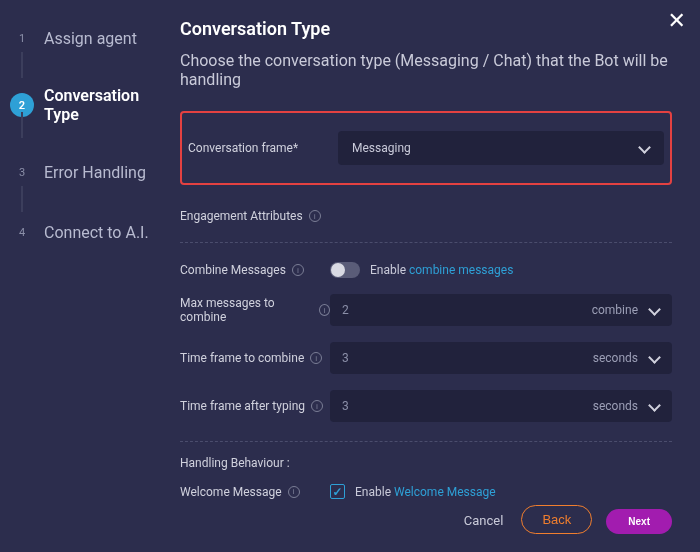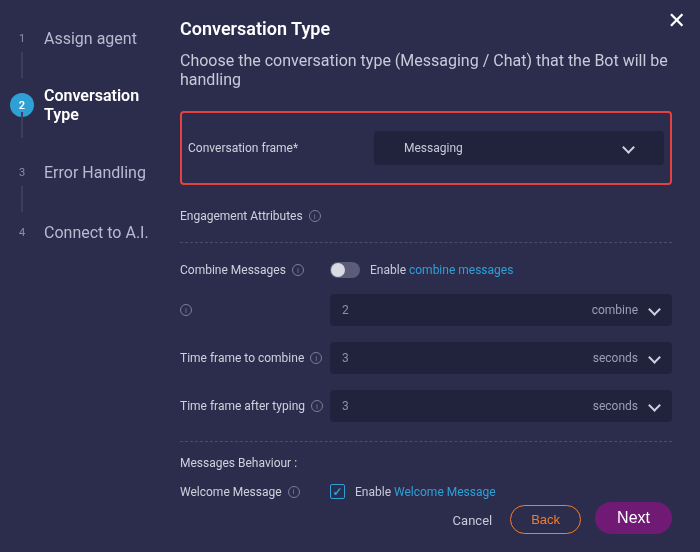--- a/index.html
+++ b/index.html
@@ -114,28 +114,27 @@
     border: 2px solid #e44141;
     border-radius: 4px;
     padding: 10px 6px;
     margin-bottom: 16px;
   }
   .select {
     flex: 1;
     background: #21223c;
     border: none;
     border-radius: 4px;
-    padding: 10px 30px;
+    padding: 10px 14px;
     display: flex;
     align-items: center;
     justify-content: space-between;
     color: #c9cad9;
     font-size: 12px;
     cursor: pointer;
-    margin-left: 36px;
   }
   .chevron-down {
     width: 12px; height: 12px; position: relative;
   }
   .chevron-down::before {
     content: "";
     position: absolute;
     top: 1px; left: 2px;
     width: 7px; height: 7px;
     border-right: 2px solid #d0d1dd;
@@ -226,28 +225,28 @@
   .btn-outline {
     font-size: 13px;
     color: #f07e2e;
     border: 1.5px solid #f07e2e;
     background: transparent;
     border-radius: 18px;
     padding: 6px 20px;
     cursor: pointer;
   }
   .btn-fill {
-    font-size: 16px;
+    font-size: 10px;
     color: #fff;
-    background: #701a75;
+    background: #a21caf;
     border: none;
     border-radius: 18px;
     padding: 7px 22px;
     cursor: pointer;
-    font-weight: 400;
+    font-weight: 700;
   }
 </style>
 </head>
 <body>
 
 <nav class="sidebar">
   <div class="step">
     <span class="step-num">1</span>
     <span class="step-label">Assign agent</span>
     <span class="step-line"></span>
@@ -304,20 +303,21 @@
     <div class="control-area">
       <span class="toggle"></span>
       <span>
         <span>Enable </span><span class="link">combine messages</span>
       </span>
     </div>
   </div>
 
   <div class="row">
     <div class="row-label">
+      <span>Max messages to combine</span>
       <i class="info-icon">i</i>
     </div>
     <div class="num-input">
       <span class="val">2</span>
       <span class="unit-group">
         <span>combine</span>
         <span class="chevron-down"></span>
       </span>
     </div>
   </div>
@@ -345,21 +345,21 @@
       <span class="val">3</span>
       <span class="unit-group">
         <span>seconds</span>
         <span class="chevron-down"></span>
       </span>
     </div>
   </div>
 
   <hr class="hr-dashed">
 
-  <div class="section-title">Messages Behaviour :</div>
+  <div class="section-title">Handling Behaviour :</div>
 
   <div class="row">
     <div class="row-label">
       <span>Welcome Message</span>
       <i class="info-icon">i</i>
     </div>
     <div class="control-area">
       <span class="checkbox checked"></span>
       <span>
         <span>Enable </span><span class="link">Welcome Message</span>

